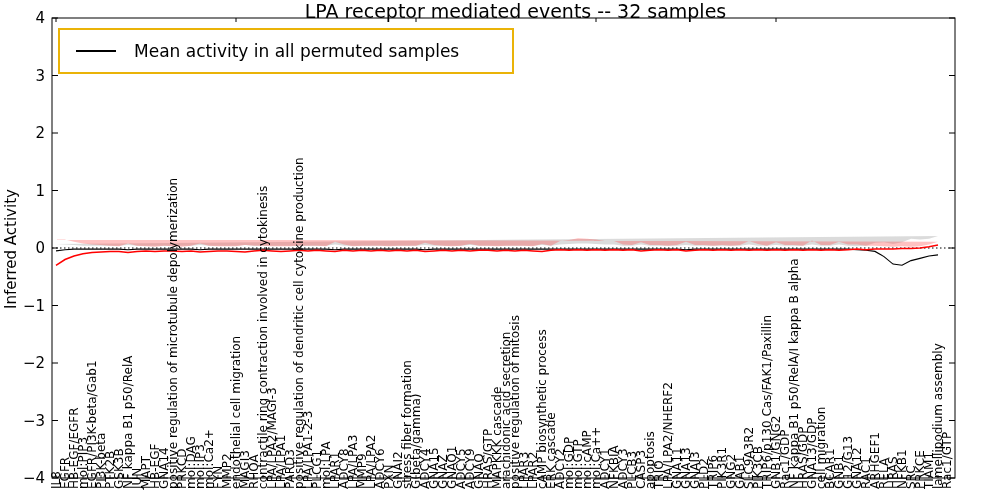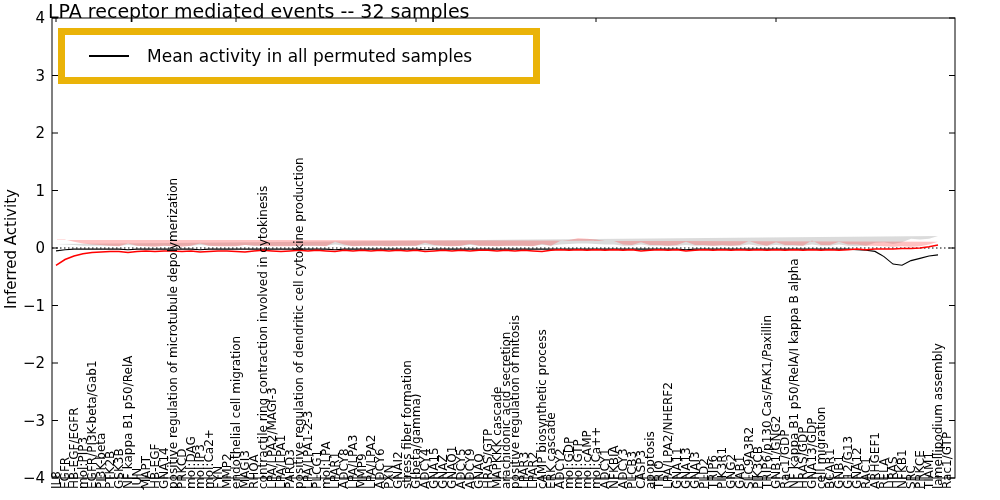--- a/index.html
+++ b/index.html
@@ -4,34 +4,34 @@
 <style>
   html,body{margin:0;padding:0;background:#ffffff;}
   #figure{
     position:relative;width:1000px;height:500px;background:#ffffff;
     font-family:"DejaVu Sans","Liberation Sans",sans-serif;color:#000;
     overflow:hidden;
   }
   #plot{position:absolute;left:0;top:0;}
   #plot text{font-family:"DejaVu Sans","Liberation Sans",sans-serif;}
   .title{
-    position:absolute;left:48px;top:0px;width:903px;
+    position:absolute;left:64px;top:0px;width:903px;text-align:center;
     font-size:19px;color:#000;
   }
   .xlabel{
     position:absolute;left:52px;top:507px;width:903px;text-align:center;
     font-size:15px;color:#000;font-style:italic;
   }
   .ylabel{
     position:absolute;left:-60px;top:240px;width:142px;height:18px;
     transform:rotate(-90deg);text-align:center;font-size:15px;color:#000;
   }
   .legend{
     position:absolute;left:58px;top:28px;width:452px;
-    border:7px solid #eab308;background:#ffffff;padding:6px 8px;
+    border:2px solid #eab308;background:#ffffff;padding:6px 0;
   }
   .legend-row{display:flex;align-items:center;height:30px;padding-left:16px;}
   .legend-swatch{display:inline-block;width:40px;height:0;border-top:2px solid #000;margin-right:18px;}
   .legend-label{font-size:17px;white-space:nowrap;}
 </style>
 </head>
 <body>
 
 <div id="figure">
   <svg id="plot" width="1000" height="500">

